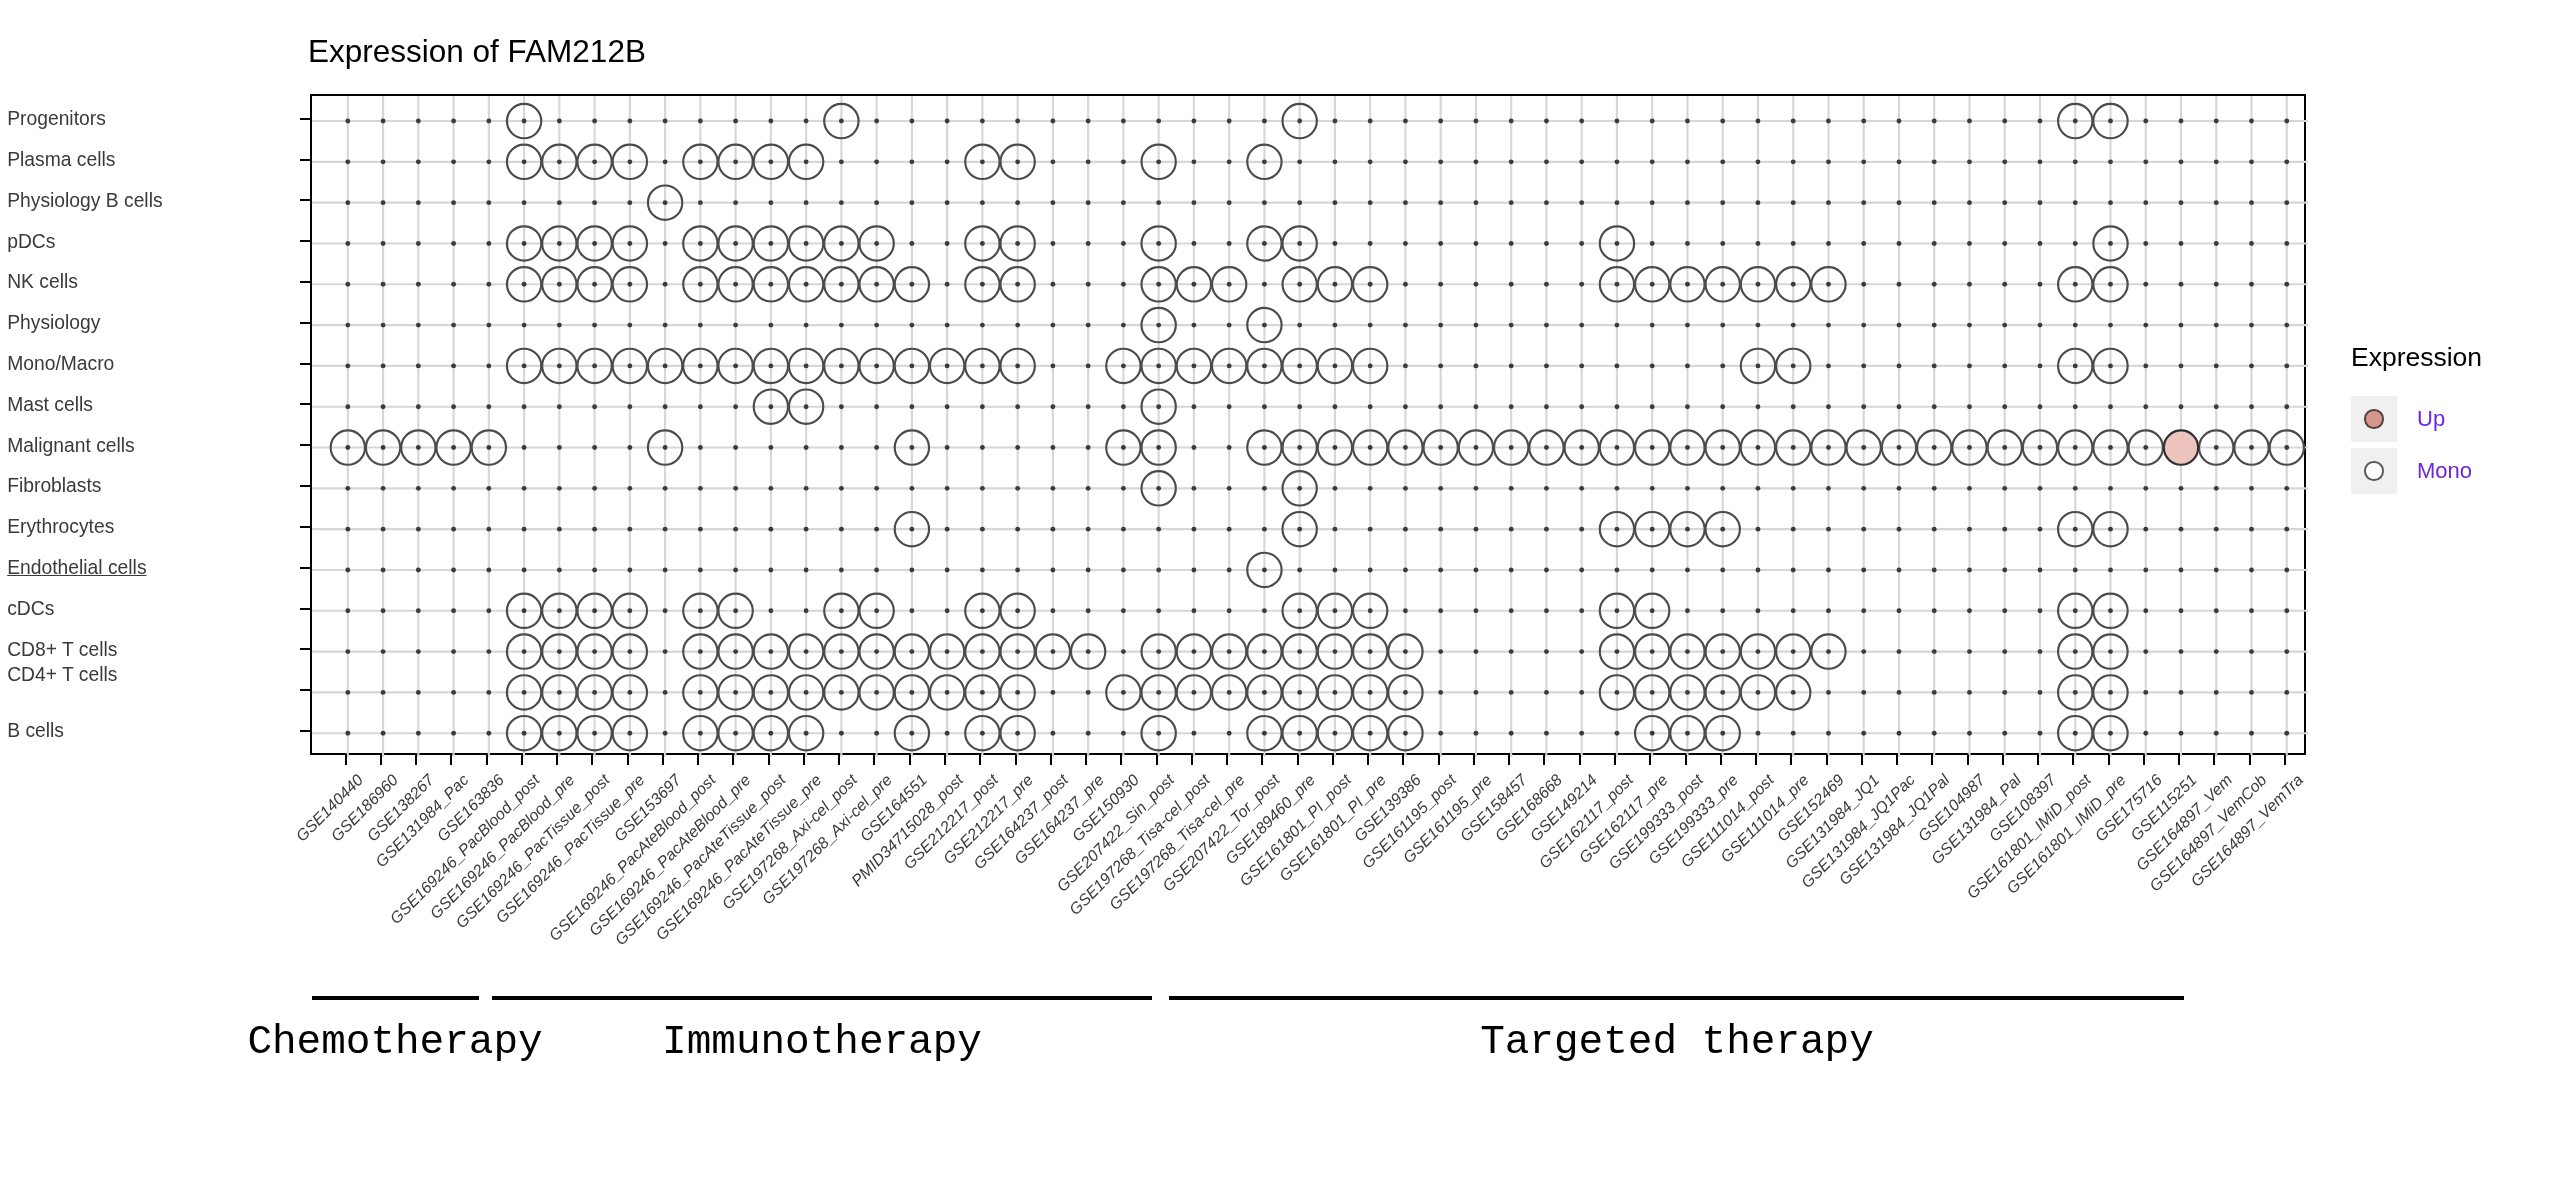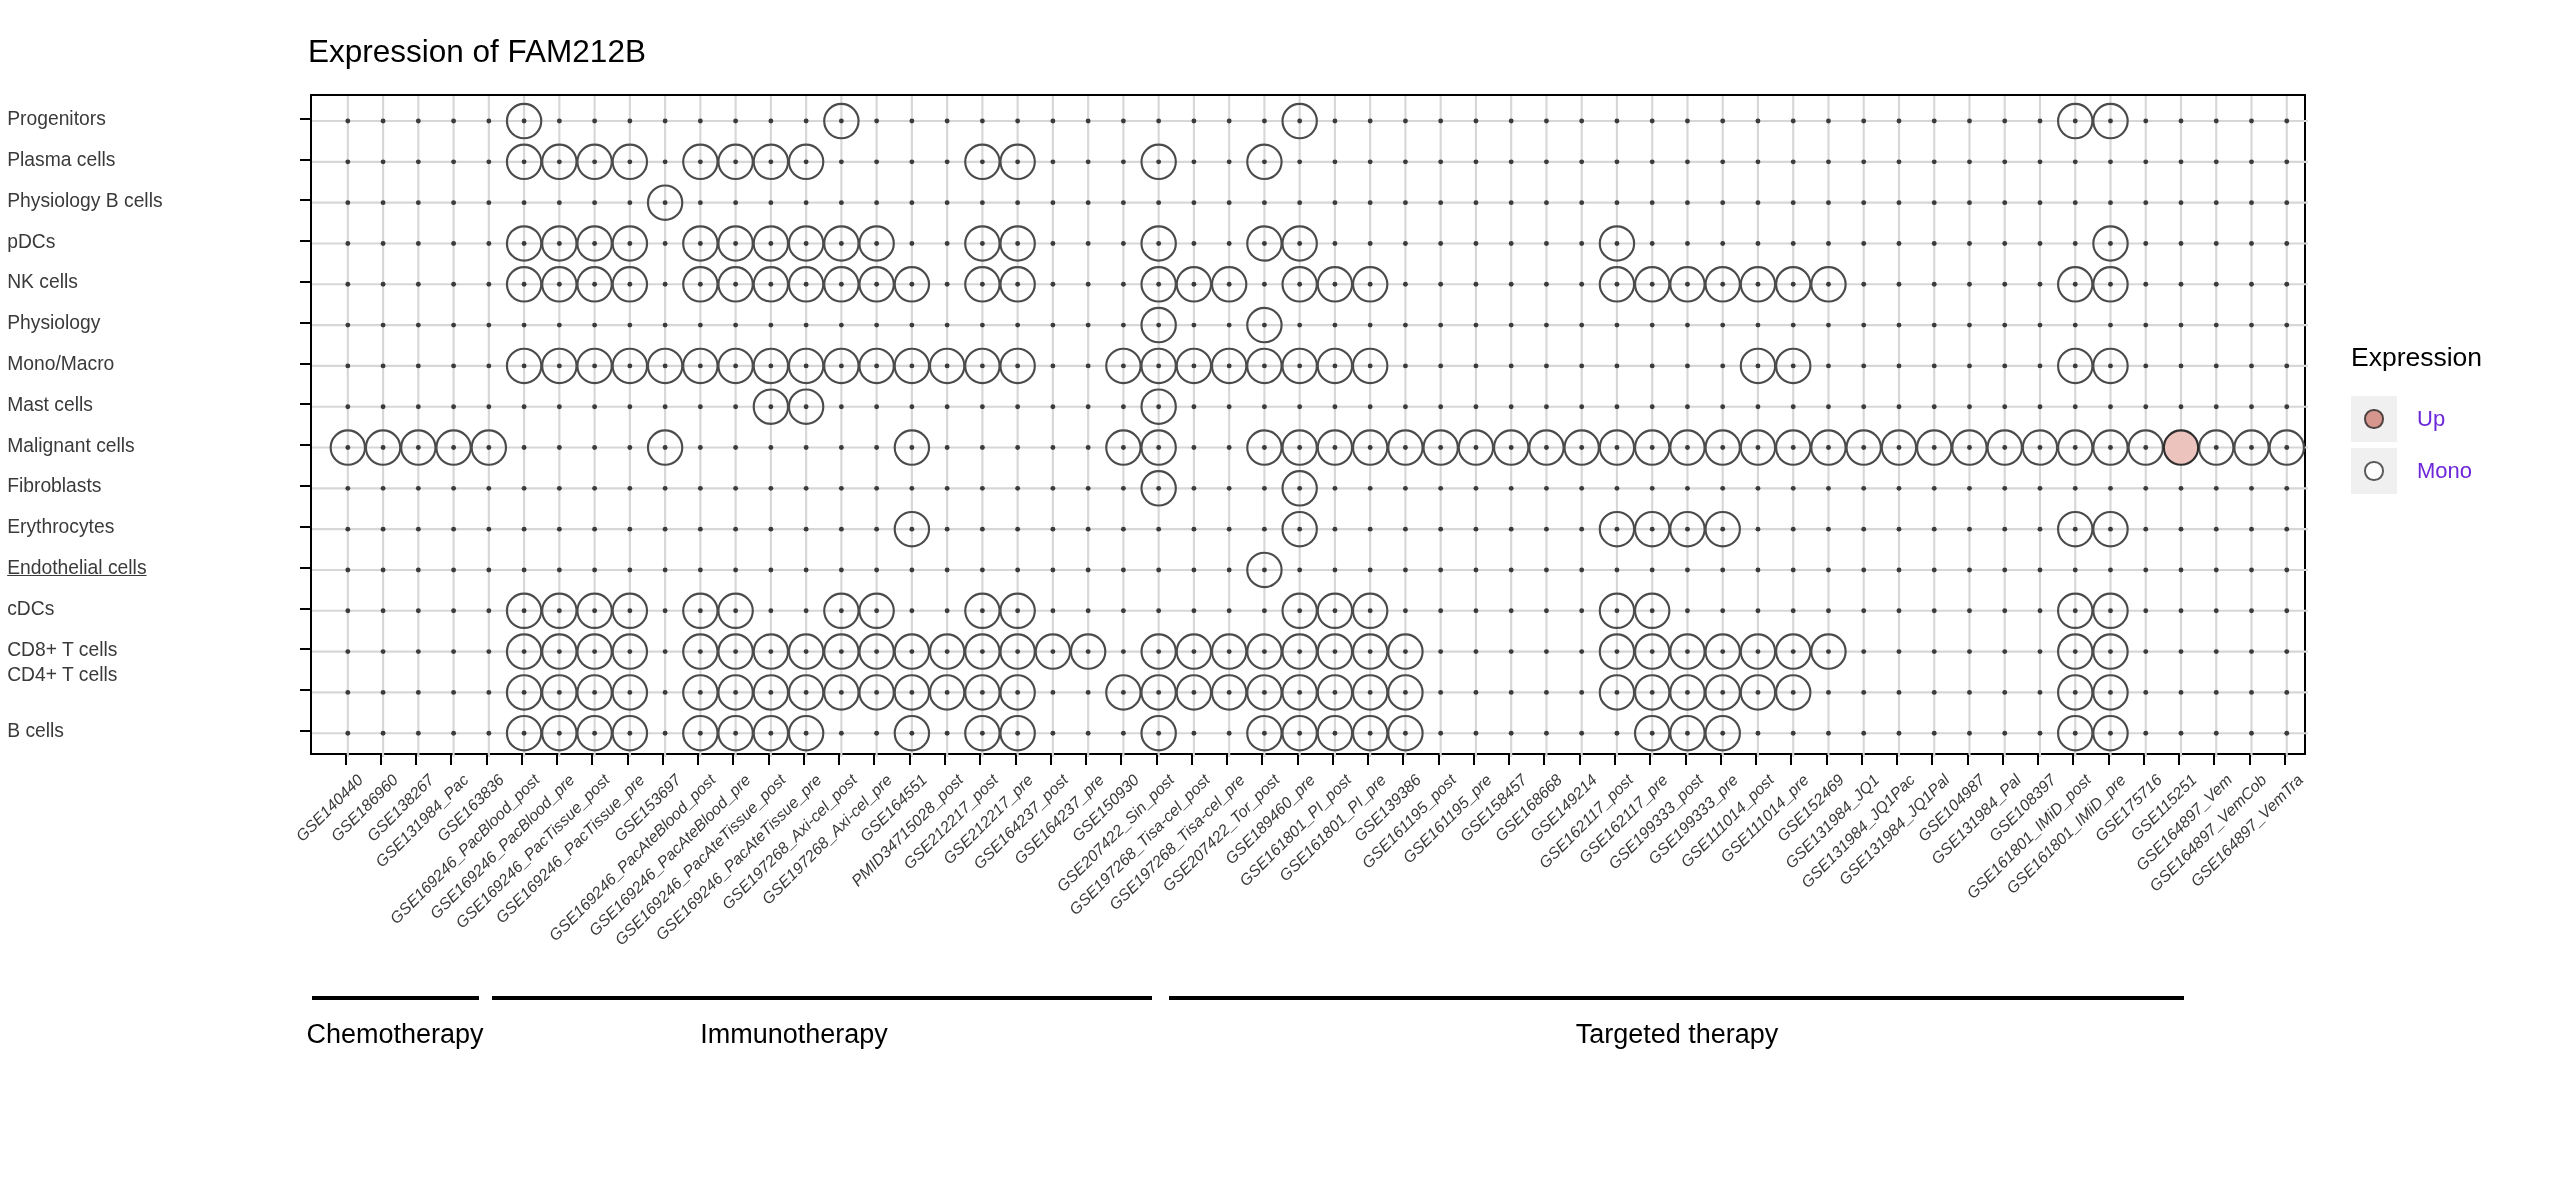--- a/index.html
+++ b/index.html
@@ -9,22 +9,22 @@
   #plot{position:absolute;left:310px;top:94px;width:1996px;height:661px;
         border:2.1px solid #000;box-sizing:border-box;background:#fff;}
   #plot svg{position:absolute;left:0;top:0;}
   .ylab{position:absolute;left:7.2px;width:292px;height:21.5px;line-height:21.5px;
         text-align:left;font-size:19.3px;color:#3a3a3a;white-space:nowrap;}
   .ytick{position:absolute;width:10px;height:2.1px;background:#000;}
   .xtick{position:absolute;width:2.1px;height:10px;background:#000;}
   .xlab{position:absolute;font-size:16px;font-style:italic;color:#3a3a3a;white-space:nowrap;
         transform:rotate(-45deg);transform-origin:100% 0%;}
   .grp-line{position:absolute;height:4.3px;background:#000;top:996px;}
-  .grp-lab{position:absolute;top:1019px;font-family:Liberation Sans, sans-serif;
-           font-size:27px;color:#000;text-align:right;transform:translateX(-50%);white-space:nowrap;}
+  .grp-lab{position:absolute;top:1019px;font-family:Liberation Mono, monospace;
+           font-size:41px;color:#000;text-align:right;transform:translateX(-50%);white-space:nowrap;}
   #legend{position:absolute;left:2351px;top:342px;}
   #legend-title{font-size:26.5px;color:#000;margin-bottom:20px;}
   .leg-row{position:relative;height:52px;display:flex;align-items:center;}
   .leg-key{width:46px;height:46px;background:#f0f0f0;display:flex;align-items:center;justify-content:center;}
   .leg-dot{width:19.3px;height:19.3px;border-radius:50%;box-sizing:border-box;}
   .leg-dot-up{background:#d6968d;border:2.1px solid #4e4340;}
   .leg-dot-none{background:#fff;border:2.1px solid #5a5a5a;}
   .leg-lab{font-size:22px;color:#6d28d9;margin-left:20px;}
 </style>
 </head>
@@ -1402,21 +1402,21 @@
       <div class="xtick" style="left: 2143px; top: 755px;"></div>
       <div class="xtick" style="left: 2178px; top: 755px;"></div>
       <div class="xtick" style="left: 2213px; top: 755px;"></div>
       <div class="xtick" style="left: 2249px; top: 755px;"></div>
       <div class="xtick" style="left: 2284px; top: 755px;"></div>
     </div>
   <div id="groups">
       <div class="grp-line" style="left: 312px; width: 167px;"></div>
       <div class="grp-lab" style="left: 395px;">Chemotherapy</div>
       <div class="grp-line" style="left: 492px; width: 660px;"></div>
-      <div class="grp-lab" style="left: 794px;">Immunotherapy</div>
+      <div class="grp-lab" style="left: 822px;">Immunotherapy</div>
       <div class="grp-line" style="left: 1169px; width: 1015px;"></div>
       <div class="grp-lab" style="left: 1677px;">Targeted therapy</div>
     </div>
 
   <div id="legend">
     <div id="legend-title">Expression</div>
     <div class="leg-row">
       <div class="leg-key">
         <div class="leg-dot leg-dot-up"></div>
       </div>

